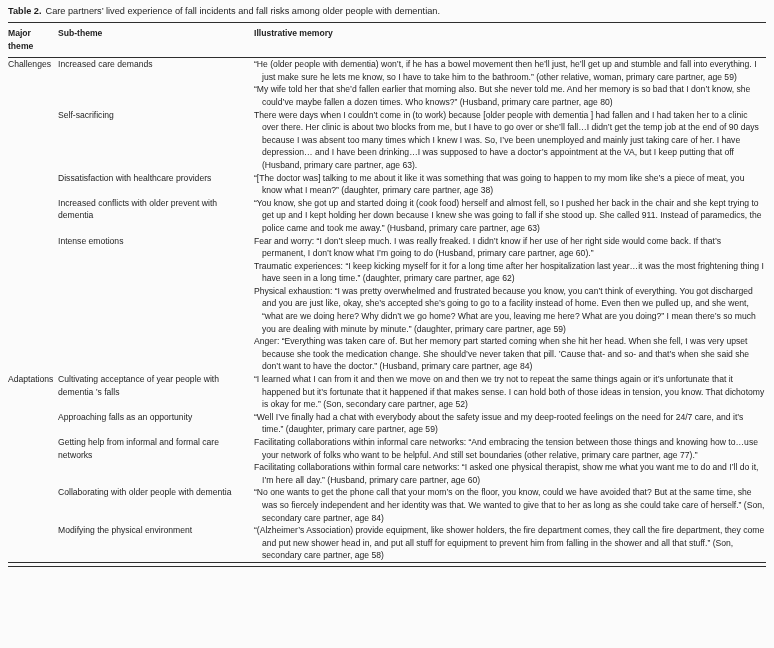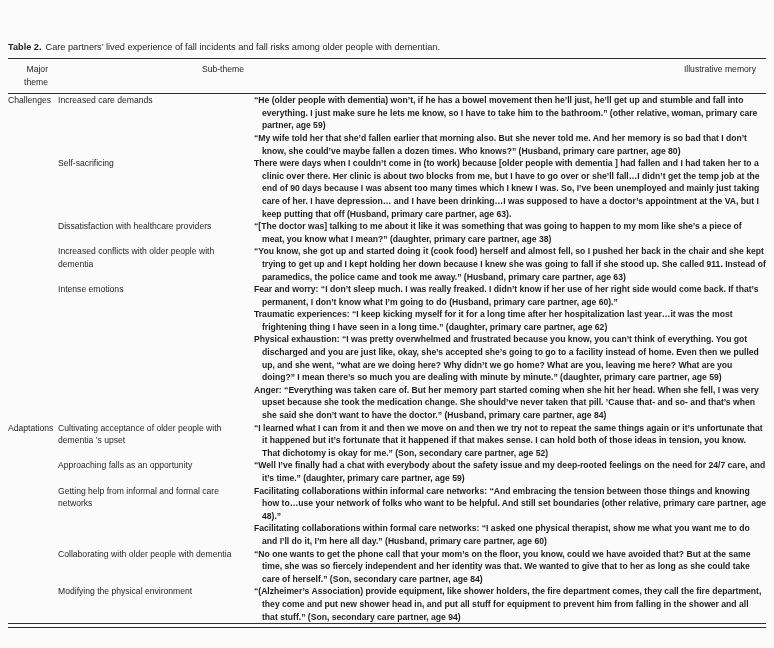--- a/index.html
+++ b/index.html
@@ -5,60 +5,59 @@
   * { box-sizing: border-box; }
   html, body { margin: 0; padding: 0; }
   body {
     width: 774px;
     height: 648px;
     background: #fbfbfb;
     color: #1e1e1e;
     font-family: "Liberation Sans", sans-serif;
     overflow: hidden;
   }
-  .page { padding: 2px 8px 0 8px; margin-top: 36px; }
+  .page { padding: 2px 8px 0 8px; }
 
   .caption {
     font-size: 9.2px;
     line-height: 13px;
     padding: 3px 0 4px 0;
   }
   .caption .label { font-weight: 700; margin-right: 4px; }
 
   table.t {
     width: 100%;
     border-collapse: collapse;
     table-layout: fixed;
     font-size: 8.6px;
     line-height: 12.6px;
     border-bottom: 1px solid #2e2e2e;
   }
   col.c-major  { width: 50px;  }
   col.c-sub    { width: 196px; }
 
   thead th {
-    text-align: right;
-    font-weight: 400;
+    text-align: left;
+    font-weight: 700;
     vertical-align: top;
     border-top: 1px solid #2e2e2e;
     border-bottom: 1px solid #2e2e2e;
     padding: 4px 10px 5px 0;
   }
 
   tbody td {
     vertical-align: top;
     padding: 0 10px 0 0;
   }
   tbody td.col-quotes { padding-right: 0; }
 
   p.quote {
     margin: 0;
     padding-left: 8px;
     text-indent: -8px;
-    font-weight: bold;
   }
 
   .bottom-rule {
     height: 4px;
     border-bottom: 1px solid #2e2e2e;
     margin-bottom: 2px;
   }
 </style>
 </head>
 <body>
@@ -100,69 +99,69 @@
         </tr>
         <tr>
           <td class="col-major"></td>
           <td class="col-sub">Dissatisfaction with healthcare providers</td>
           <td class="col-quotes">
             <p class="quote">“[The doctor was] talking to me about it like it was something that was going to happen to my mom like she’s a piece of meat, you know what I mean?” (daughter, primary care partner, age 38)</p>
           </td>
         </tr>
         <tr>
           <td class="col-major"></td>
-          <td class="col-sub">Increased conflicts with older people with dementia</td>
+          <td class="col-sub">Increased conflicts with older prevent with dementia</td>
           <td class="col-quotes">
             <p class="quote">“You know, she got up and started doing it (cook food) herself and almost fell, so I pushed her back in the chair and she kept trying to get up and I kept holding her down because I knew she was going to fall if she stood up. She called 911. Instead of paramedics, the police came and took me away.” (Husband, primary care partner, age 63)</p>
           </td>
         </tr>
         <tr>
           <td class="col-major"></td>
           <td class="col-sub">Intense emotions</td>
           <td class="col-quotes">
             <p class="quote">Fear and worry: “I don’t sleep much. I was really freaked. I didn’t know if her use of her right side would come back. If that’s permanent, I don’t know what I’m going to do (Husband, primary care partner, age 60).”</p>
             <p class="quote">Traumatic experiences: “I keep kicking myself for it for a long time after her hospitalization last year…it was the most frightening thing I have seen in a long time.” (daughter, primary care partner, age 62)</p>
             <p class="quote">Physical exhaustion: “I was pretty overwhelmed and frustrated because you know, you can’t think of everything. You got discharged and you are just like, okay, she’s accepted she’s going to go to a facility instead of home. Even then we pulled up, and she went, “what are we doing here? Why didn’t we go home? What are you, leaving me here? What are you doing?” I mean there’s so much you are dealing with minute by minute.” (daughter, primary care partner, age 59)</p>
             <p class="quote">Anger: “Everything was taken care of. But her memory part started coming when she hit her head. When she fell, I was very upset because she took the medication change. She should’ve never taken that pill. ’Cause that- and so- and that’s when she said she don’t want to have the doctor.” (Husband, primary care partner, age 84)</p>
           </td>
         </tr>
         <tr>
           <td class="col-major">Adaptations</td>
-          <td class="col-sub">Cultivating acceptance of older people with dementia ’s upset</td>
+          <td class="col-sub">Cultivating acceptance of year people with dementia ’s falls</td>
           <td class="col-quotes">
             <p class="quote">“I learned what I can from it and then we move on and then we try not to repeat the same things again or it’s unfortunate that it happened but it’s fortunate that it happened if that makes sense. I can hold both of those ideas in tension, you know. That dichotomy is okay for me.” (Son, secondary care partner, age 52)</p>
           </td>
         </tr>
         <tr>
           <td class="col-major"></td>
           <td class="col-sub">Approaching falls as an opportunity</td>
           <td class="col-quotes">
             <p class="quote">“Well I’ve finally had a chat with everybody about the safety issue and my deep-rooted feelings on the need for 24/7 care, and it’s time.” (daughter, primary care partner, age 59)</p>
           </td>
         </tr>
         <tr>
           <td class="col-major"></td>
           <td class="col-sub">Getting help from informal and formal care networks</td>
           <td class="col-quotes">
-            <p class="quote">Facilitating collaborations within informal care networks: “And embracing the tension between those things and knowing how to…use your network of folks who want to be helpful. And still set boundaries (other relative, primary care partner, age 48).”</p>
+            <p class="quote">Facilitating collaborations within informal care networks: “And embracing the tension between those things and knowing how to…use your network of folks who want to be helpful. And still set boundaries (other relative, primary care partner, age 77).”</p>
             <p class="quote">Facilitating collaborations within formal care networks: “I asked one physical therapist, show me what you want me to do and I’ll do it, I’m here all day.” (Husband, primary care partner, age 60)</p>
           </td>
         </tr>
         <tr>
           <td class="col-major"></td>
           <td class="col-sub">Collaborating with older people with dementia</td>
           <td class="col-quotes">
             <p class="quote">“No one wants to get the phone call that your mom’s on the floor, you know, could we have avoided that? But at the same time, she was so fiercely independent and her identity was that. We wanted to give that to her as long as she could take care of herself.” (Son, secondary care partner, age 84)</p>
           </td>
         </tr>
         <tr>
           <td class="col-major"></td>
           <td class="col-sub">Modifying the physical environment</td>
           <td class="col-quotes">
-            <p class="quote">“(Alzheimer’s Association) provide equipment, like shower holders, the fire department comes, they call the fire department, they come and put new shower head in, and put all stuff for equipment to prevent him from falling in the shower and all that stuff.” (Son, secondary care partner, age 94)</p>
+            <p class="quote">“(Alzheimer’s Association) provide equipment, like shower holders, the fire department comes, they call the fire department, they come and put new shower head in, and put all stuff for equipment to prevent him from falling in the shower and all that stuff.” (Son, secondary care partner, age 58)</p>
           </td>
         </tr>
       </tbody>
   </table>
 
   <div class="bottom-rule"></div>
 
 </div>
 
 </body></html>

